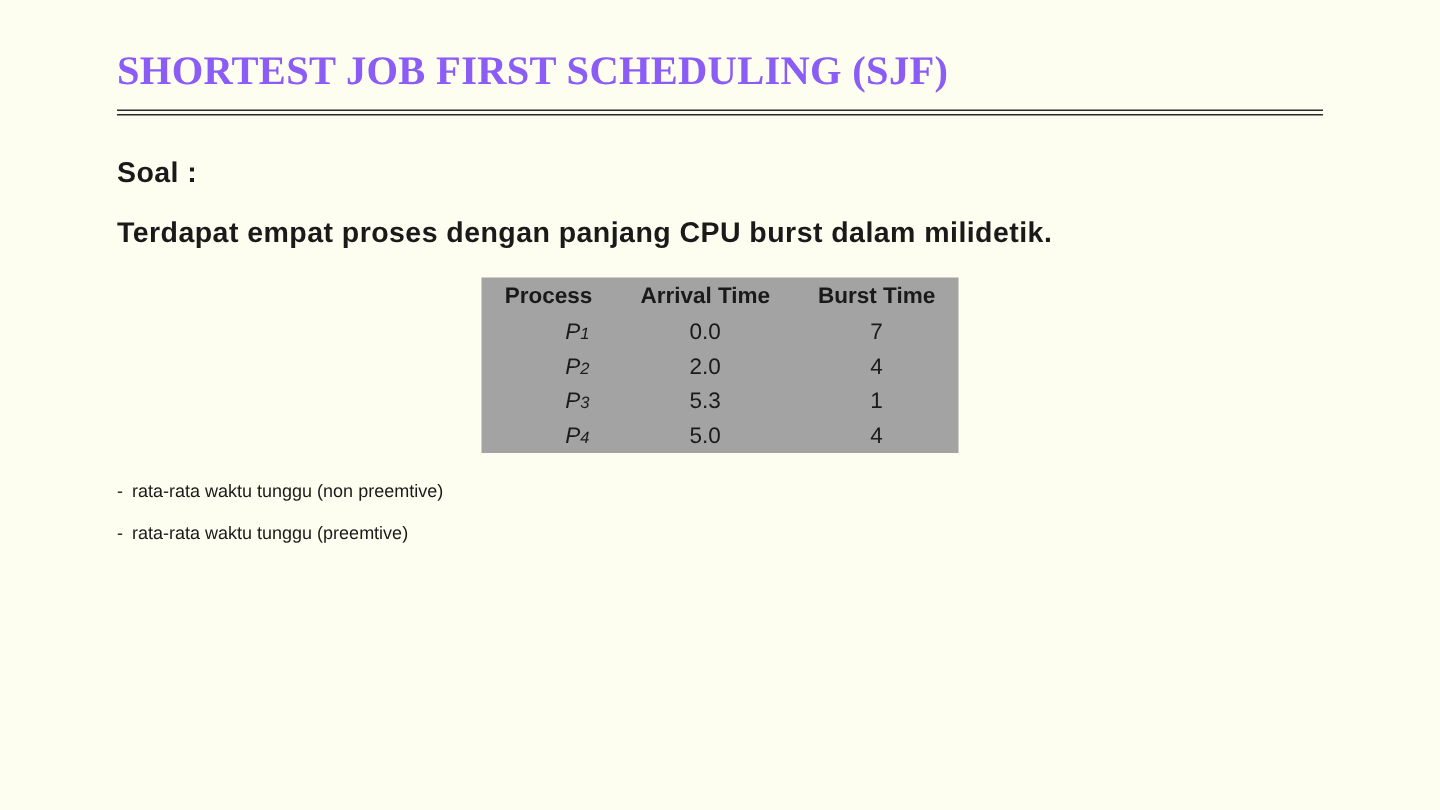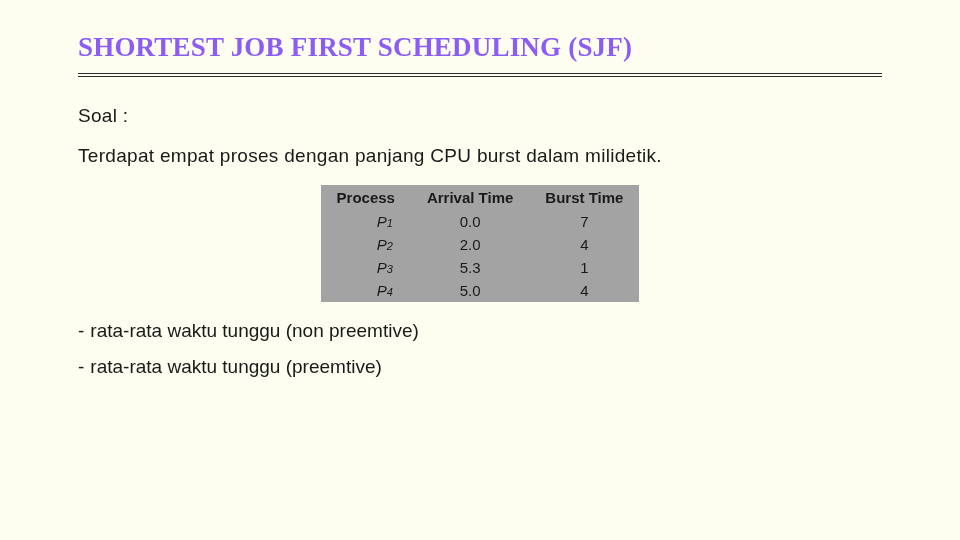--- a/index.html
+++ b/index.html
@@ -28,20 +28,21 @@
   .rule {
     border: 0;
     border-top: 4.5px double #2b2b2b;
     margin: 0 0 28px 0;
   }
   .body-line {
     font-family: Verdana, Geneva, sans-serif;
     font-size: 19px;
     letter-spacing: 0.3px;
     margin: 0 0 18px 0;
+    font-weight: bold;
   }
   .table-wrap {
     width: 100%;
     display: flex;
     justify-content: center;
     margin: 14px 0 18px 0;
   }
   table.proc {
     border-collapse: collapse;
     background: #a3a3a3;
@@ -59,21 +60,21 @@
     padding: 3px 18px;
     text-align: center;
   }
   table.proc td:first-child {
     text-align: right;
     font-style: italic;
   }
   table.proc td .sub { font-size: 11px; font-style: italic; }
   .bullets {
     font-family: Verdana, Geneva, sans-serif;
-    font-size: 19px;
+    font-size: 12px;
     margin: 0;
     padding: 0;
     list-style: none;
   }
   .bullets li {
     margin: 0 0 14px 0;
   }
   .bullets li .dash {
     display: inline-block;
     margin-right: 6px;

